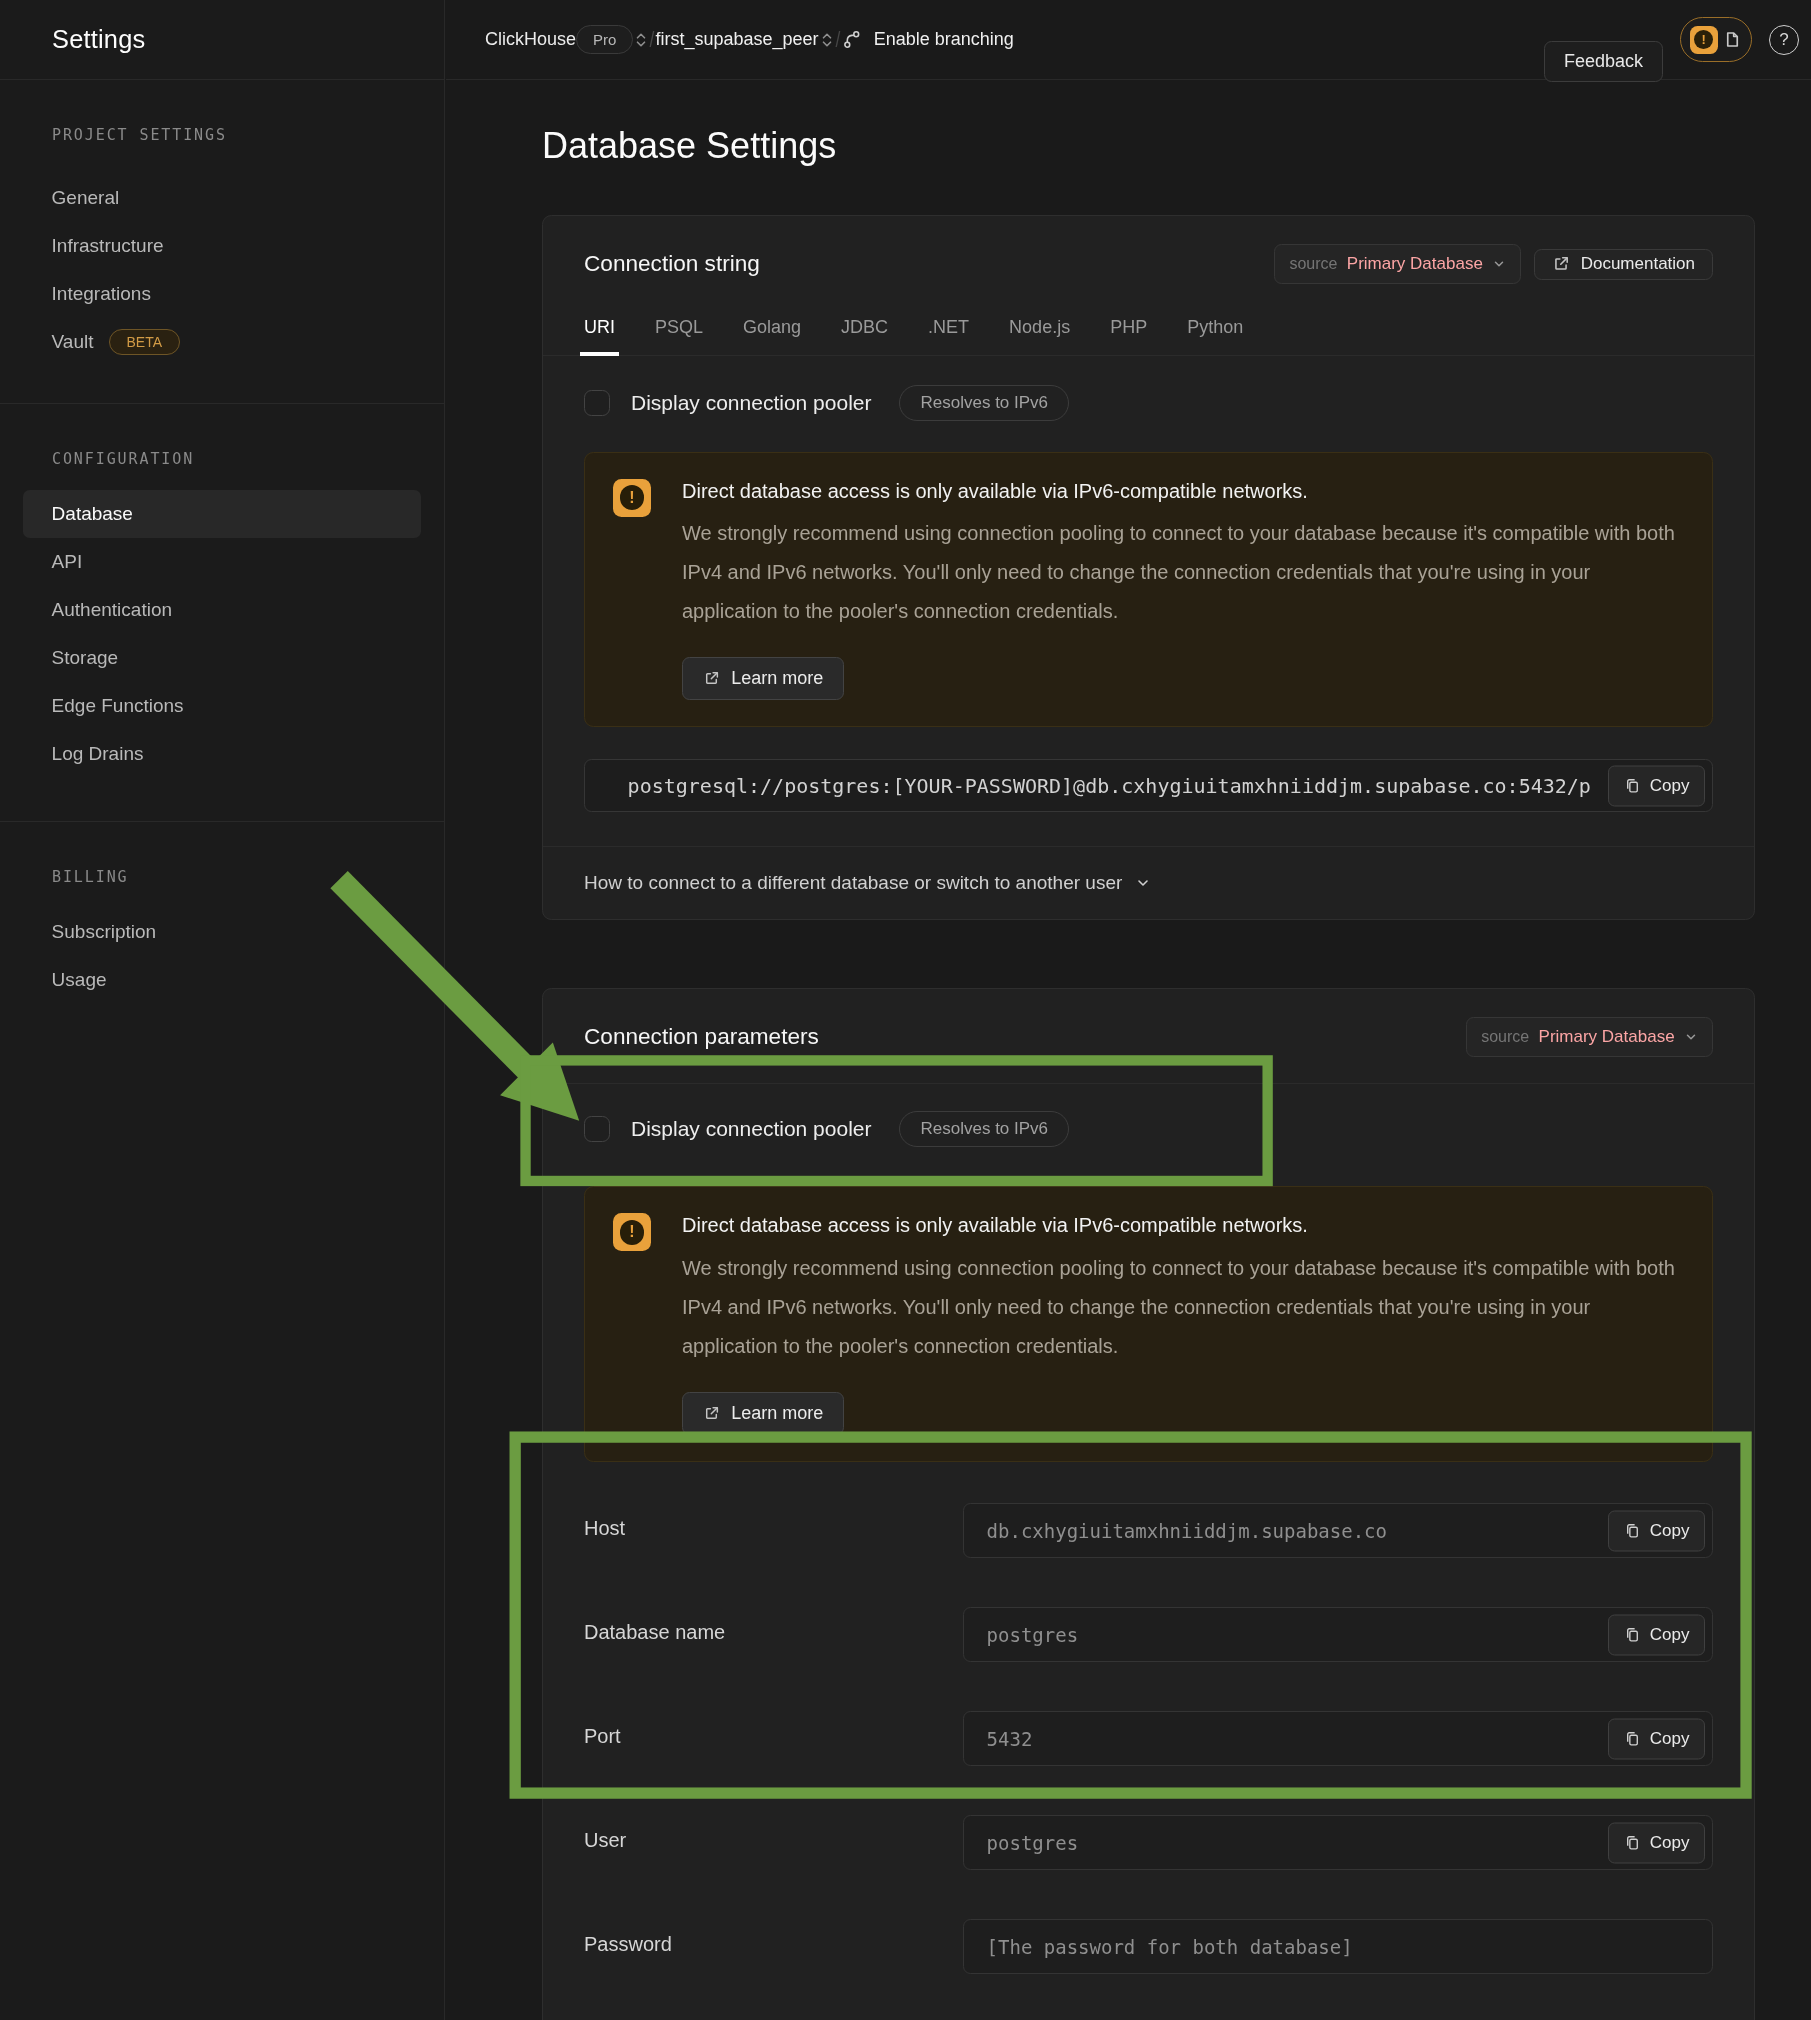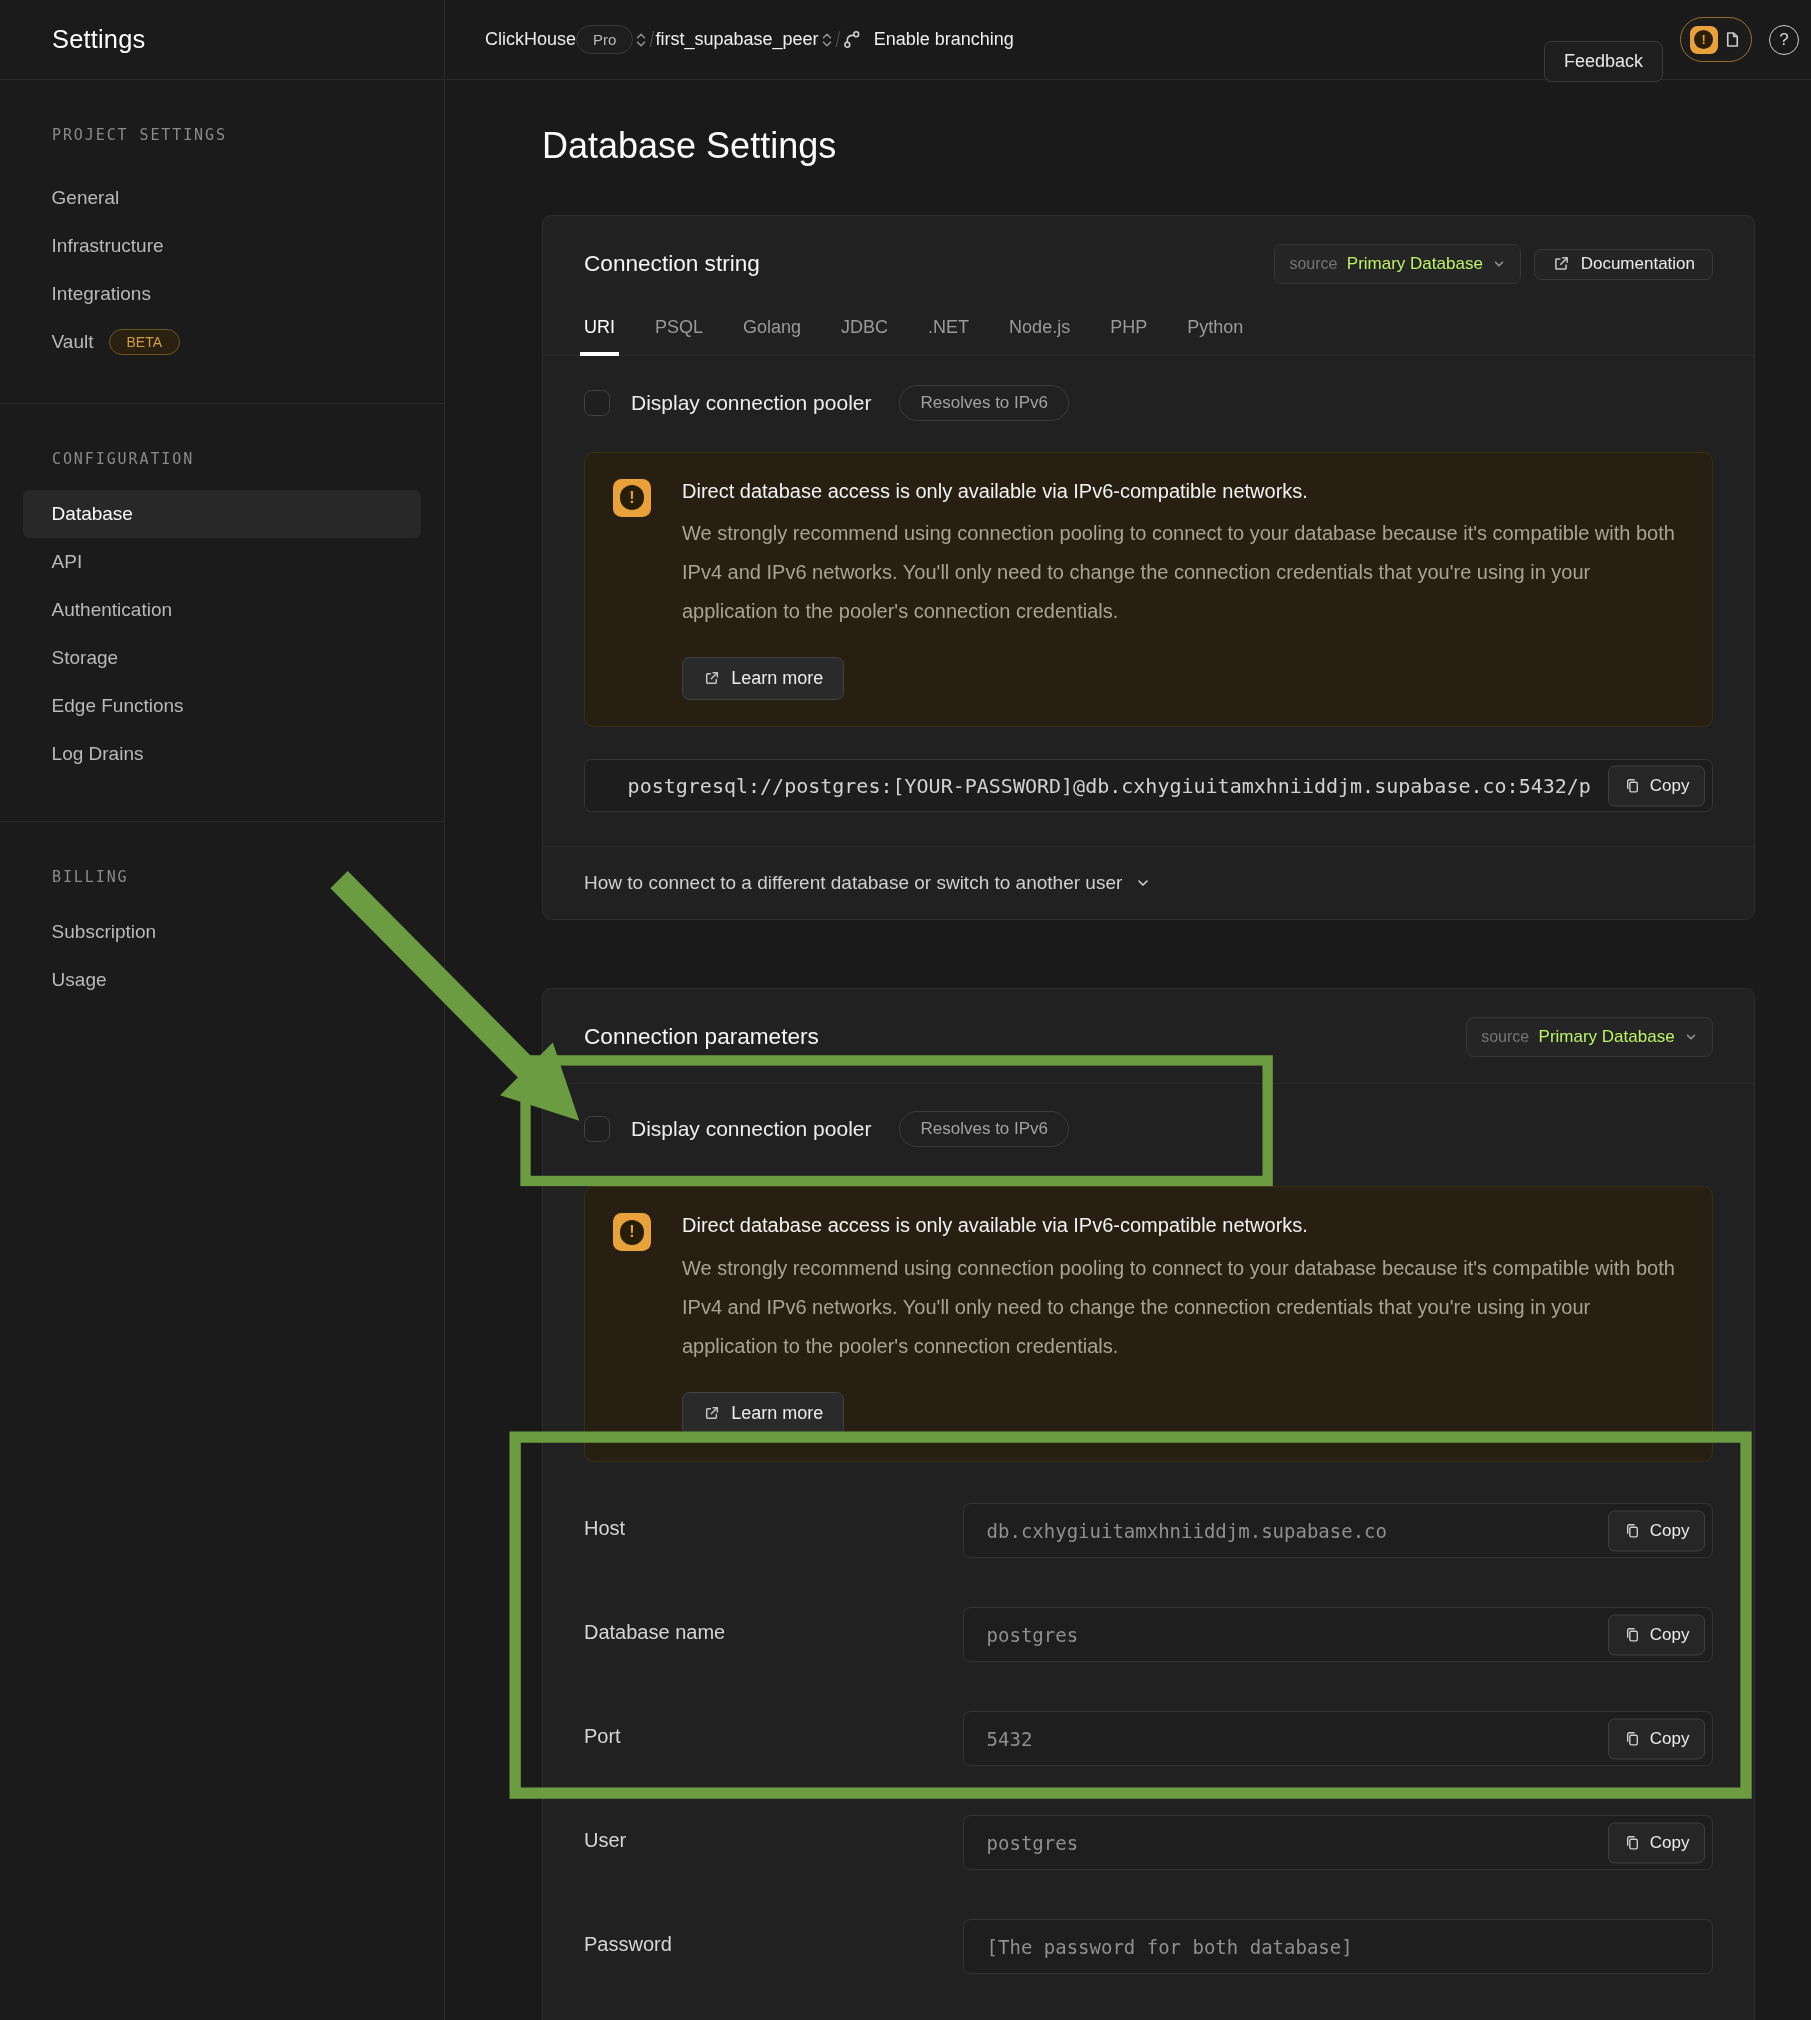--- a/index.html
+++ b/index.html
@@ -98,21 +98,21 @@
     padding:28px 41px 0 41px;
   }
   .card-head.with-divider { padding-bottom:26px; border-bottom:0.9px solid #2b2b2b; }
   .card-title { font-size:22.6px; font-weight:400; color:#f6f6f6; }
   .head-controls { display:flex; align-items:center; gap:13px; }
   .source-select {
     height:40px; border-radius:7.5px; background:#252525; border:0.9px solid #363636;
     display:flex; align-items:center; gap:9.4px; padding:0 14px; cursor:pointer;
   }
   .source-label { font-size:16px; color:#757575; }
-  .source-value { font-size:17px; color:#bef264; }
+  .source-value { font-size:17px; color:#fca5a5; }
   .chev { color:#9a9a9a; }
   .doc-btn {
     height:31px; border-radius:7.5px; background:#242424; border:0.9px solid #3a3a3a;
     display:flex; align-items:center; gap:10.4px; padding:0 17px; font-size:17px; color:#eaeaea;
     cursor:pointer; font-family:inherit;
   }
   .ext-icon { color:#c4c4c4; }
 
   .tabs {
     display:flex; gap:40px; margin-top:32px; padding:0 41px 16px 41px;

